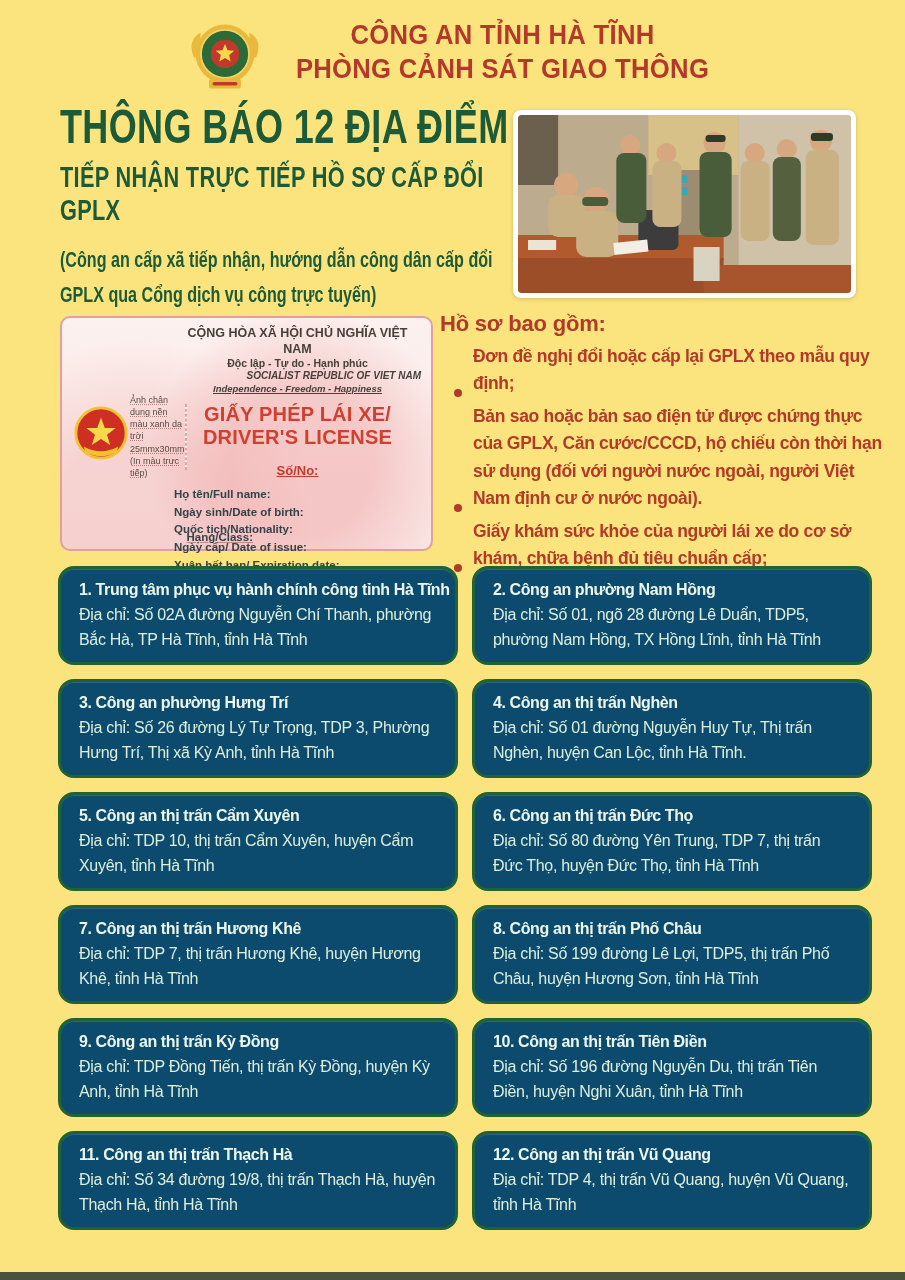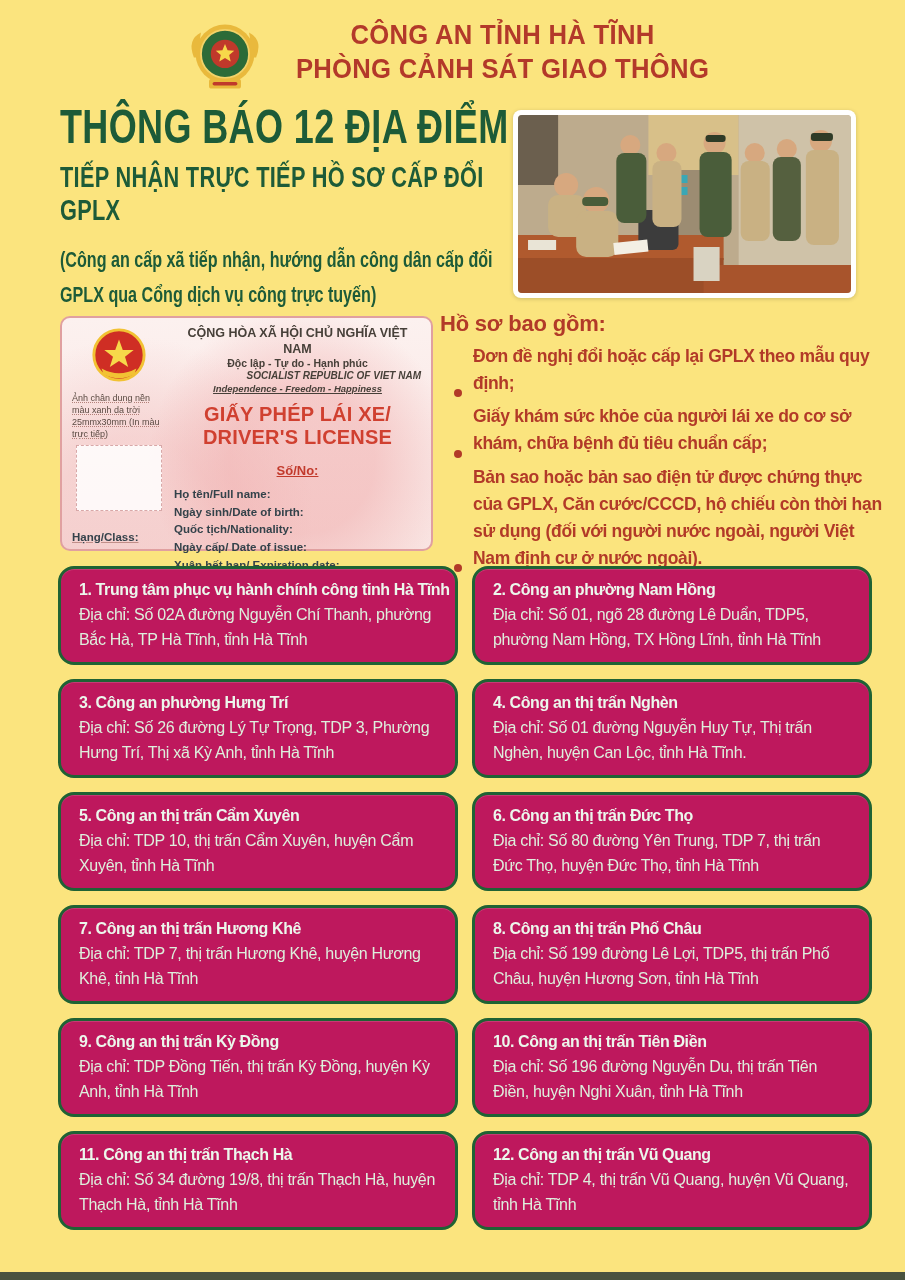--- a/index.html
+++ b/index.html
@@ -24,21 +24,21 @@
   
   .card{
     position:absolute;left:60px;top:316px;width:373px;height:235px;box-sizing:border-box;
     border:2px solid #e0a0a0;border-radius:10px;padding:8px 10px 6px 10px;
     background:
       radial-gradient(circle at 65% 62%, rgba(238,160,160,.45) 0 26%, rgba(238,160,160,0) 55%),
       radial-gradient(circle at 20% 85%, rgba(238,170,170,.35) 0 22%, rgba(238,170,170,0) 50%),
       linear-gradient(#fcf1ef,#f9e4e2);
     display:flex;gap:8px;
   }
-  .card-left{flex:none;width:94px;display:flex;flex-direction:column;align-items:center;}
+  .card-left{flex:none;width:94px;display:flex;flex-direction:row;align-items:center;}
   .card-left svg{width:58px;height:58px;}
   .photo-note{font-size:9px;line-height:1.35;color:#5a4a42;margin-top:4px;text-decoration:underline dotted rgba(150,90,80,.7);}
   .photo-box{width:84px;height:64px;background:rgba(255,255,255,.85);border:1px dashed #d8a8a8;margin-top:4px;}
   .class-label{margin-top:auto;font-size:11.5px;font-weight:700;color:#35424b;align-self:flex-start;text-decoration:underline solid rgba(150,90,80,.55);}
   .card-right{flex:1;display:flex;flex-direction:column;}
   .card-head{text-align:center;color:#474039;line-height:1.25;}
   .c-country{font-size:12.5px;font-weight:700;}
   .c-motto{font-size:10.5px;font-weight:700;}
   .c-country-en{font-size:10px;font-weight:700;font-style:italic;text-align:right;}
   .c-motto-en{font-size:9.5px;font-weight:700;font-style:italic;text-decoration:underline;}
@@ -48,21 +48,21 @@
   
   .dossier{position:absolute;left:440px;top:311px;width:455px;color:#b23a28;}
   .dossier-heading{font-size:22px;font-weight:700;letter-spacing:-.2px;}
   .d-list{margin-top:6px;padding-left:14px;}
   .d-item{display:flex;gap:11px;font-size:17.5px;font-weight:700;line-height:1.55;letter-spacing:-.3px;margin-top:6px;align-items:flex-end;}
   .d-dot{flex:none;width:8px;height:8px;border-radius:50%;background:#b23a28;margin-top:9px;}
   
   .grid{position:absolute;left:58px;top:566px;width:816px;display:flex;flex-wrap:wrap;gap:14px;}
   .loc{
     width:400px;height:99px;box-sizing:border-box;border-radius:16px;
-    background:#be185d;border:3px solid #1f6234;padding:8px 16px 8px 18px;
+    background:#0c4a6e;border:3px solid #1f6234;padding:8px 16px 8px 18px;
     color:#ecf7ec;box-shadow:inset 0 1px 0 rgba(255,255,255,.15);
   }
   .loc-title{font-size:16px;font-weight:700;letter-spacing:-.4px;line-height:25px;white-space:nowrap;}
   .loc-addr{font-size:16px;font-weight:500;letter-spacing:-.3px;line-height:25px;color:#def0dd;}
   
   .footer-bar{position:absolute;left:0;bottom:0;width:100%;height:8px;background:#49523f;}
 </style>
 </head>
 <body>
 
@@ -174,25 +174,25 @@
 
   <div class="dossier">
     <div class="dossier-heading">Hồ sơ bao gồm:</div>
     <div class="d-list">
       <div class="d-item">
         <span class="d-dot"></span>
         <span>Đơn đề nghị đổi hoặc cấp lại GPLX theo mẫu quy định;</span>
       </div>
       <div class="d-item">
         <span class="d-dot"></span>
-        <span>Giấy khám sức khỏe của người lái xe do cơ sở khám, chữa bệnh đủ tiêu chuẩn cấp;</span>
+        <span>Bản sao hoặc bản sao điện tử được chứng thực của GPLX, Căn cước/CCCD, hộ chiếu còn thời hạn sử dụng (đối với người nước ngoài, người Việt Nam định cư ở nước ngoài).</span>
       </div>
       <div class="d-item">
         <span class="d-dot"></span>
-        <span>Bản sao hoặc bản sao điện tử được chứng thực của GPLX, Căn cước/CCCD, hộ chiếu còn thời hạn sử dụng (đối với người nước ngoài, người Việt Nam định cư ở nước ngoài).</span>
+        <span>Giấy khám sức khỏe của người lái xe do cơ sở khám, chữa bệnh đủ tiêu chuẩn cấp;</span>
       </div>
     </div>
   </div>
 
   <div class="grid">
     <div class="loc">
       <div class="loc-title">1. Trung tâm phục vụ hành chính công tỉnh Hà Tĩnh</div>
       <div class="loc-addr">Địa chỉ: Số 02A đường Nguyễn Chí Thanh, phường Bắc Hà, TP Hà Tĩnh, tỉnh Hà Tĩnh</div>
     </div>
     <div class="loc">

